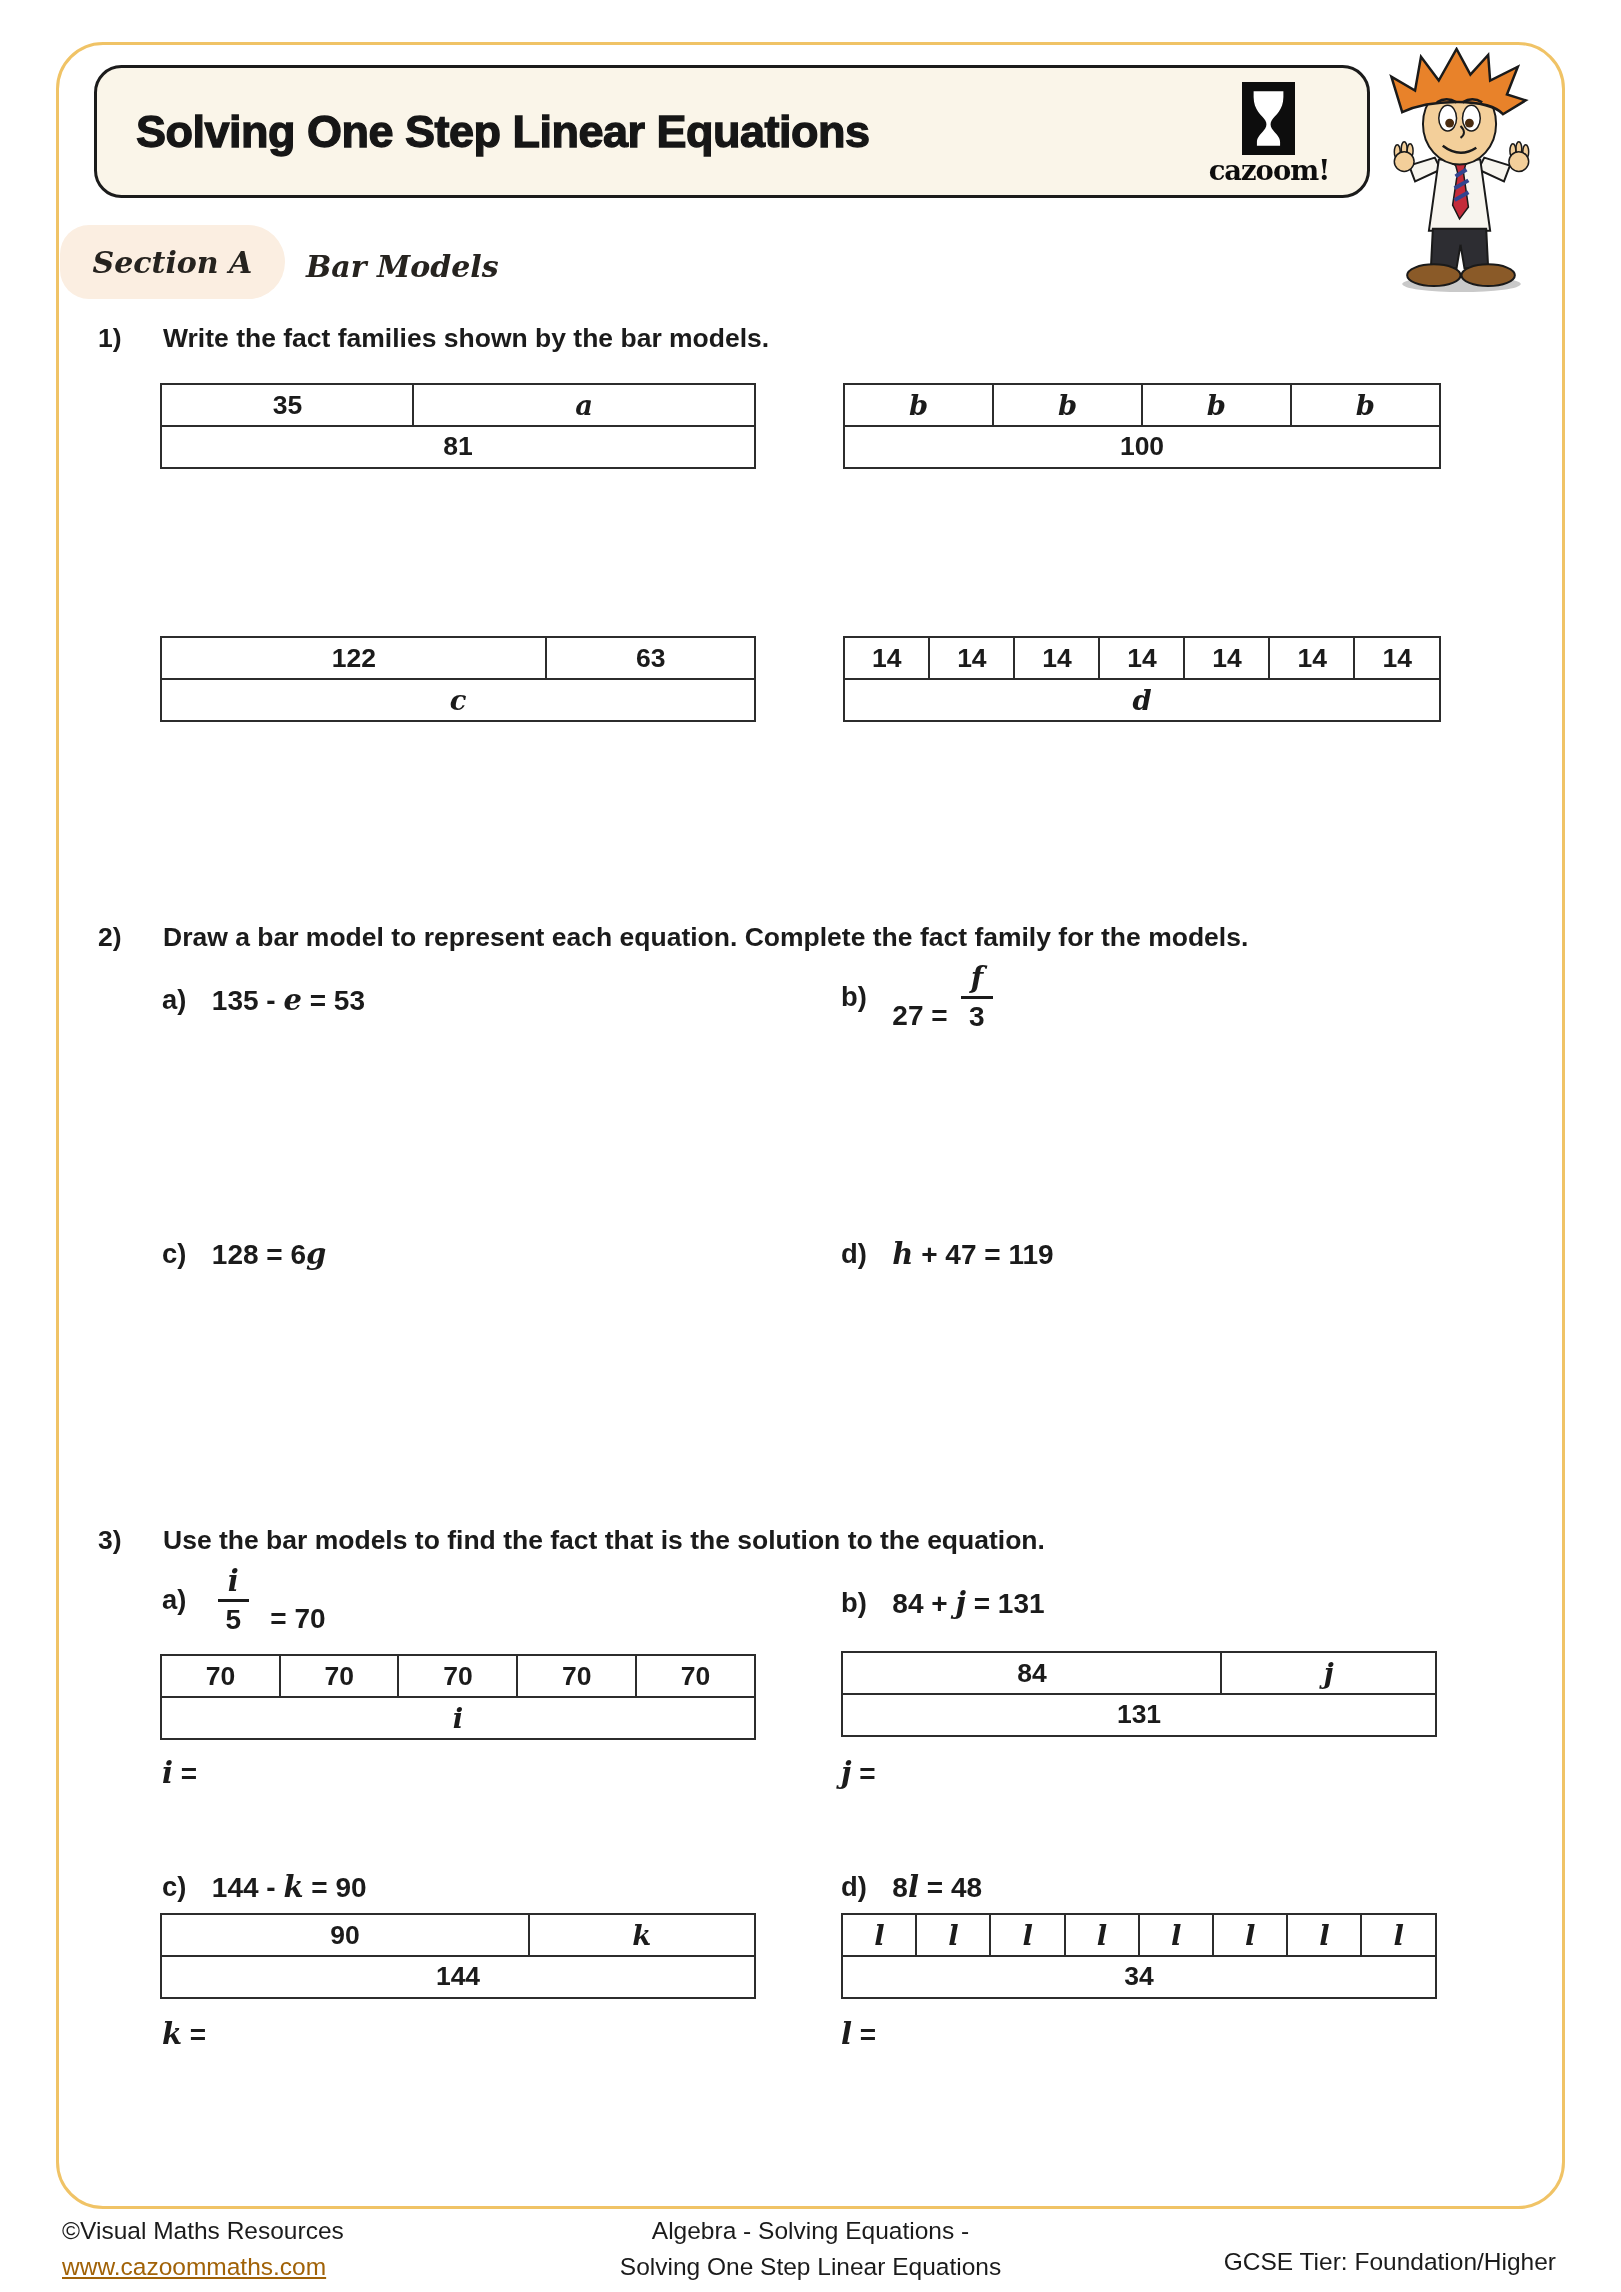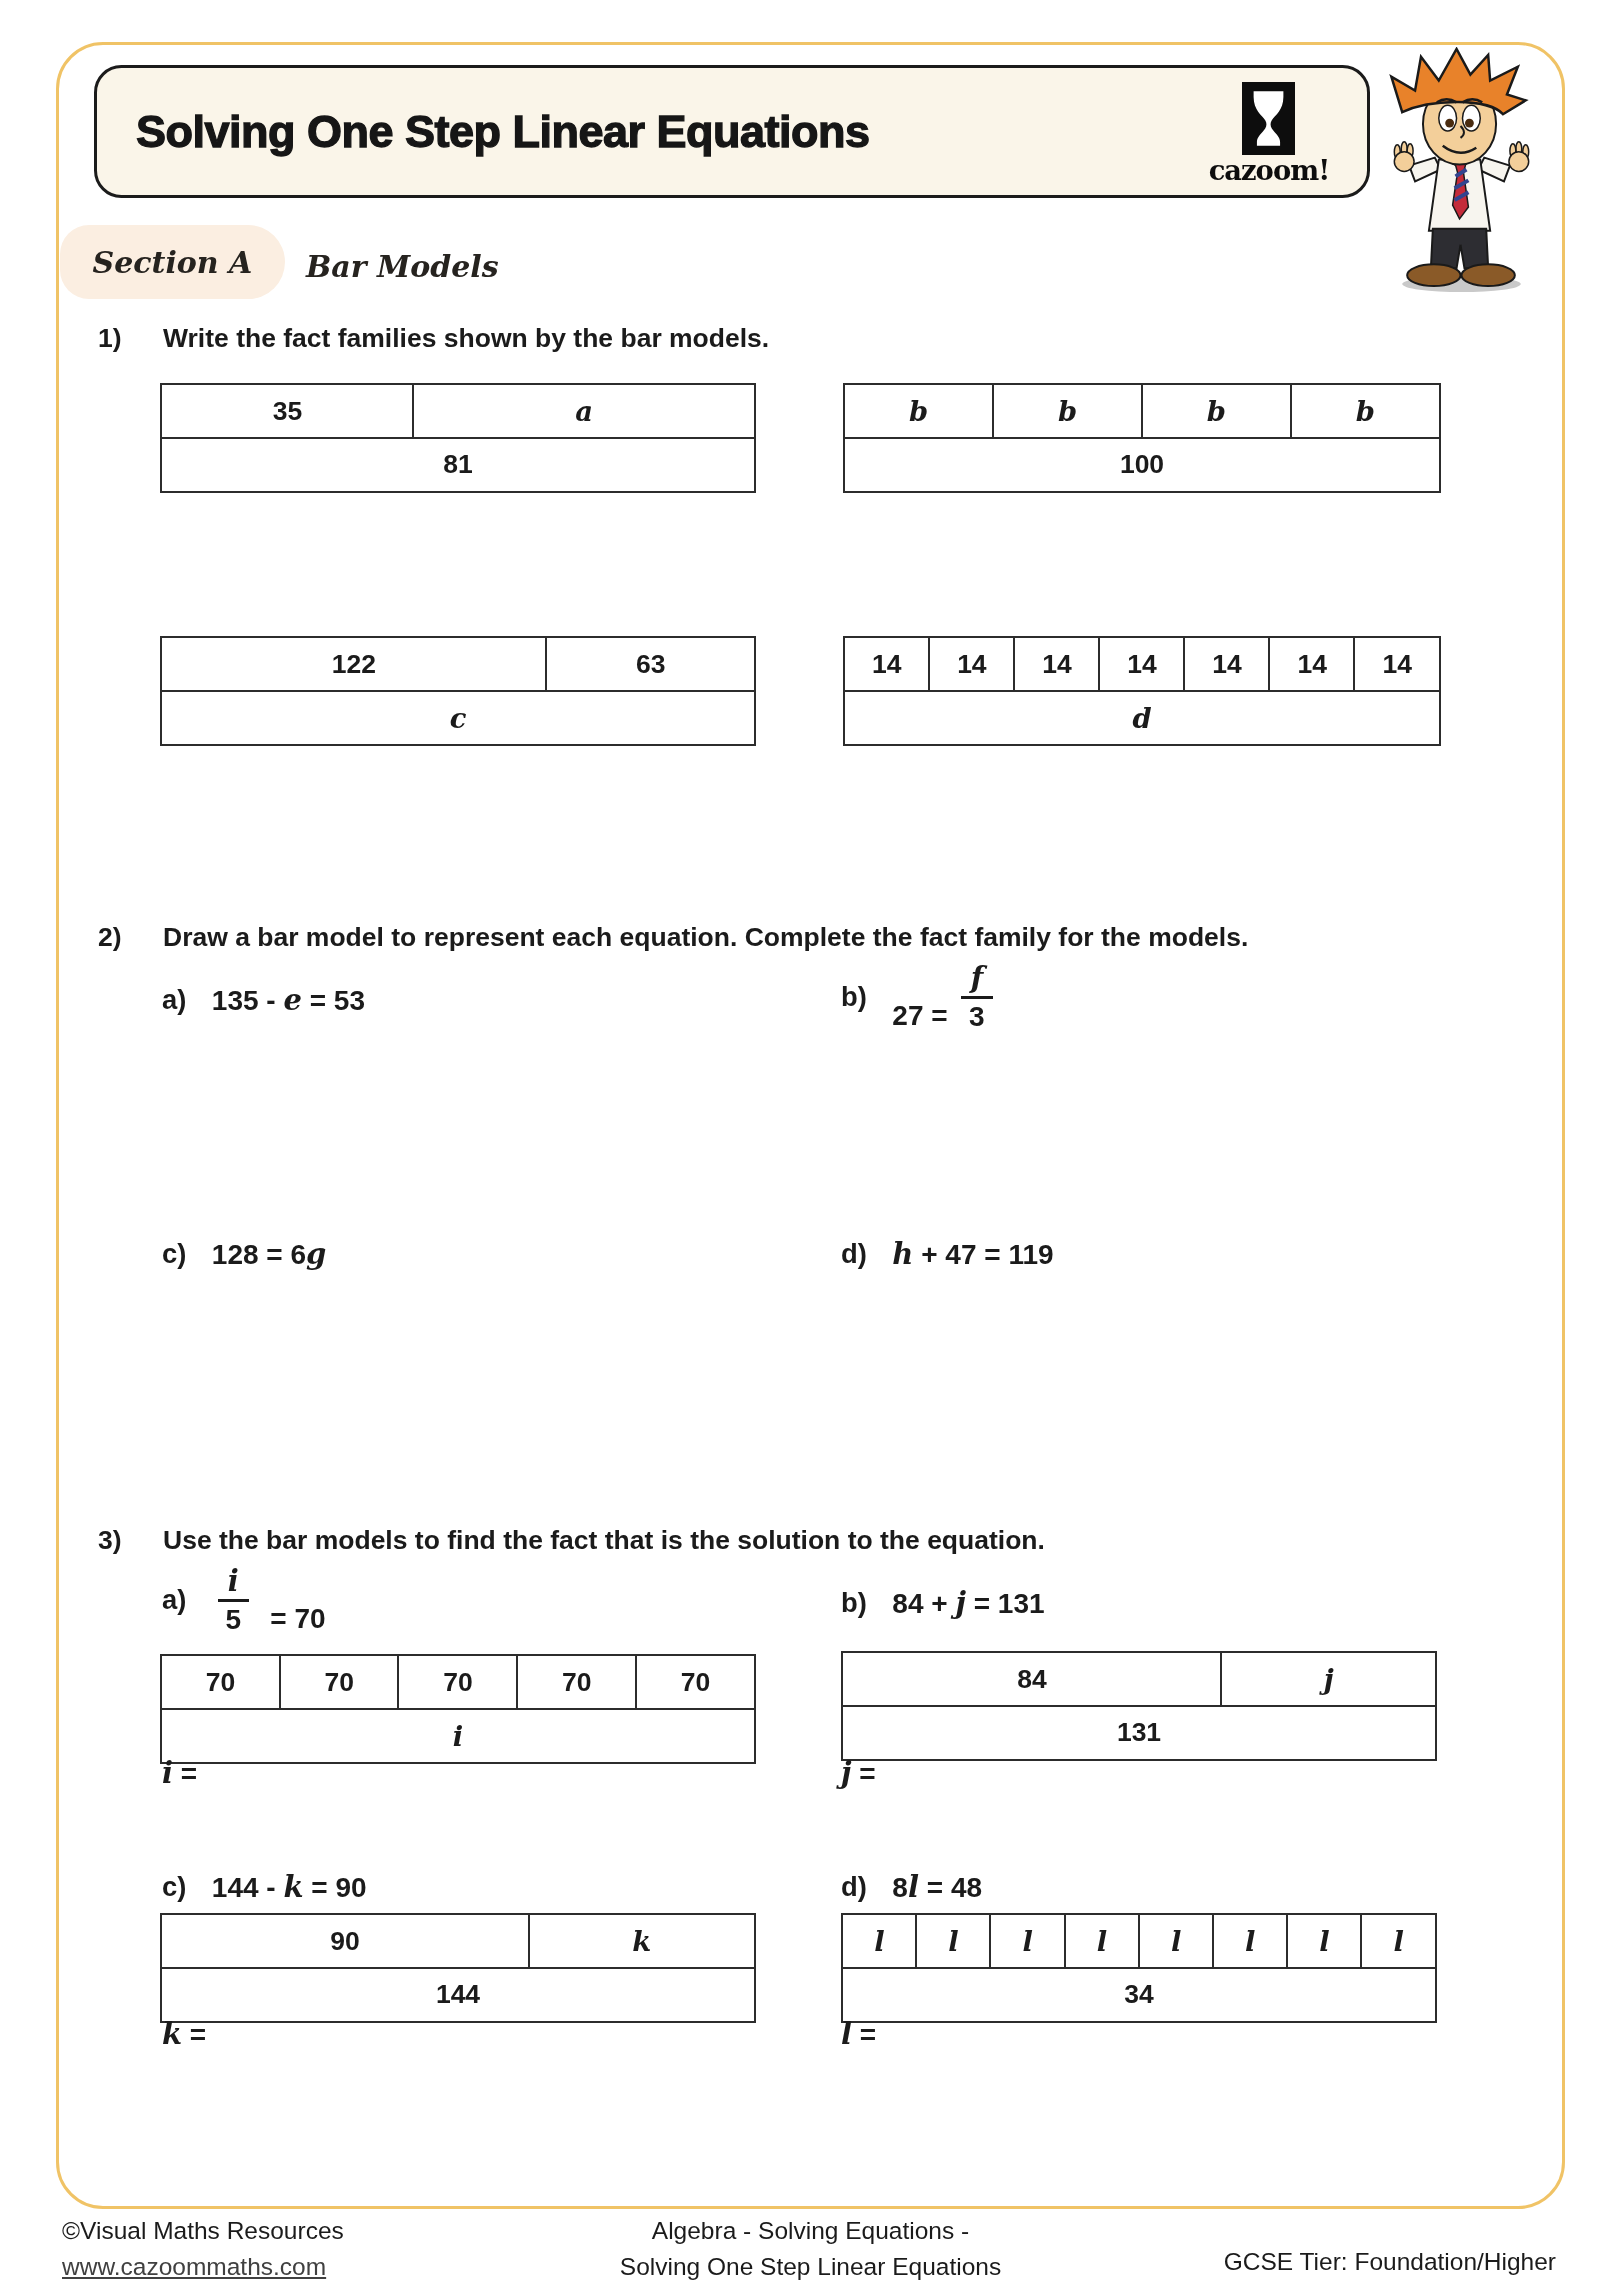--- a/index.html
+++ b/index.html
@@ -40,34 +40,34 @@
   .eq-label{font-size:27.4px;font-weight:700;margin-right:25.5px;}
   .eq{display:inline-flex;align-items:flex-end;font-size:28px;font-weight:700;}
   .eq span{white-space:pre;}
   .eq .var,.answer .var{font-family:"DejaVu Serif",serif;font-style:italic;font-weight:700;font-size:29px;}
   .frac{display:inline-flex;flex-direction:column;align-items:center;margin:0 3.9px;}
   .frac .top{padding:0 9.8px 2.9px;border-bottom:3.4px solid #1b1b1b;line-height:1.05;}
   .frac .bot{padding:2.9px 9.8px 0;line-height:1.05;}
 
   
   .bar-model{position:absolute;}
-  .bar-row{display:flex;height:56px;}
+  .bar-row{display:flex;height:44px;}
   .bar-row + .bar-row{margin-top:-2.5px;}
   .bar-cell{display:flex;align-items:center;justify-content:center;border:2.5px solid #2c2c2c;
             background:#ffffff;font-size:26.5px;font-weight:700;box-sizing:border-box;}
   .bar-cell + .bar-cell{margin-left:-2.5px;}
   .bar-cell.var{font-family:"DejaVu Serif",serif;font-style:italic;font-size:27.4px;}
 
   
   .answer{position:absolute;font-size:28px;font-weight:700;}
   .answer span{white-space:pre;}
 
   
   .footer-left{position:absolute;left:62px;top:2213px;font-size:24.5px;line-height:1.45;}
-  .footer-link{color:#404040;text-decoration:underline;cursor:pointer;}
+  .footer-link{color:#a16207;text-decoration:underline;cursor:pointer;}
   .footer-center{position:absolute;left:0;right:0;top:2213px;text-align:center;font-size:24.5px;line-height:1.45;}
   .footer-right{position:absolute;right:65px;top:2248px;font-size:24.5px;text-align:right;}
 </style>
 </head>
 <body>
 
 <div id="page">
 
   <div class="gold-frame"></div>
 

